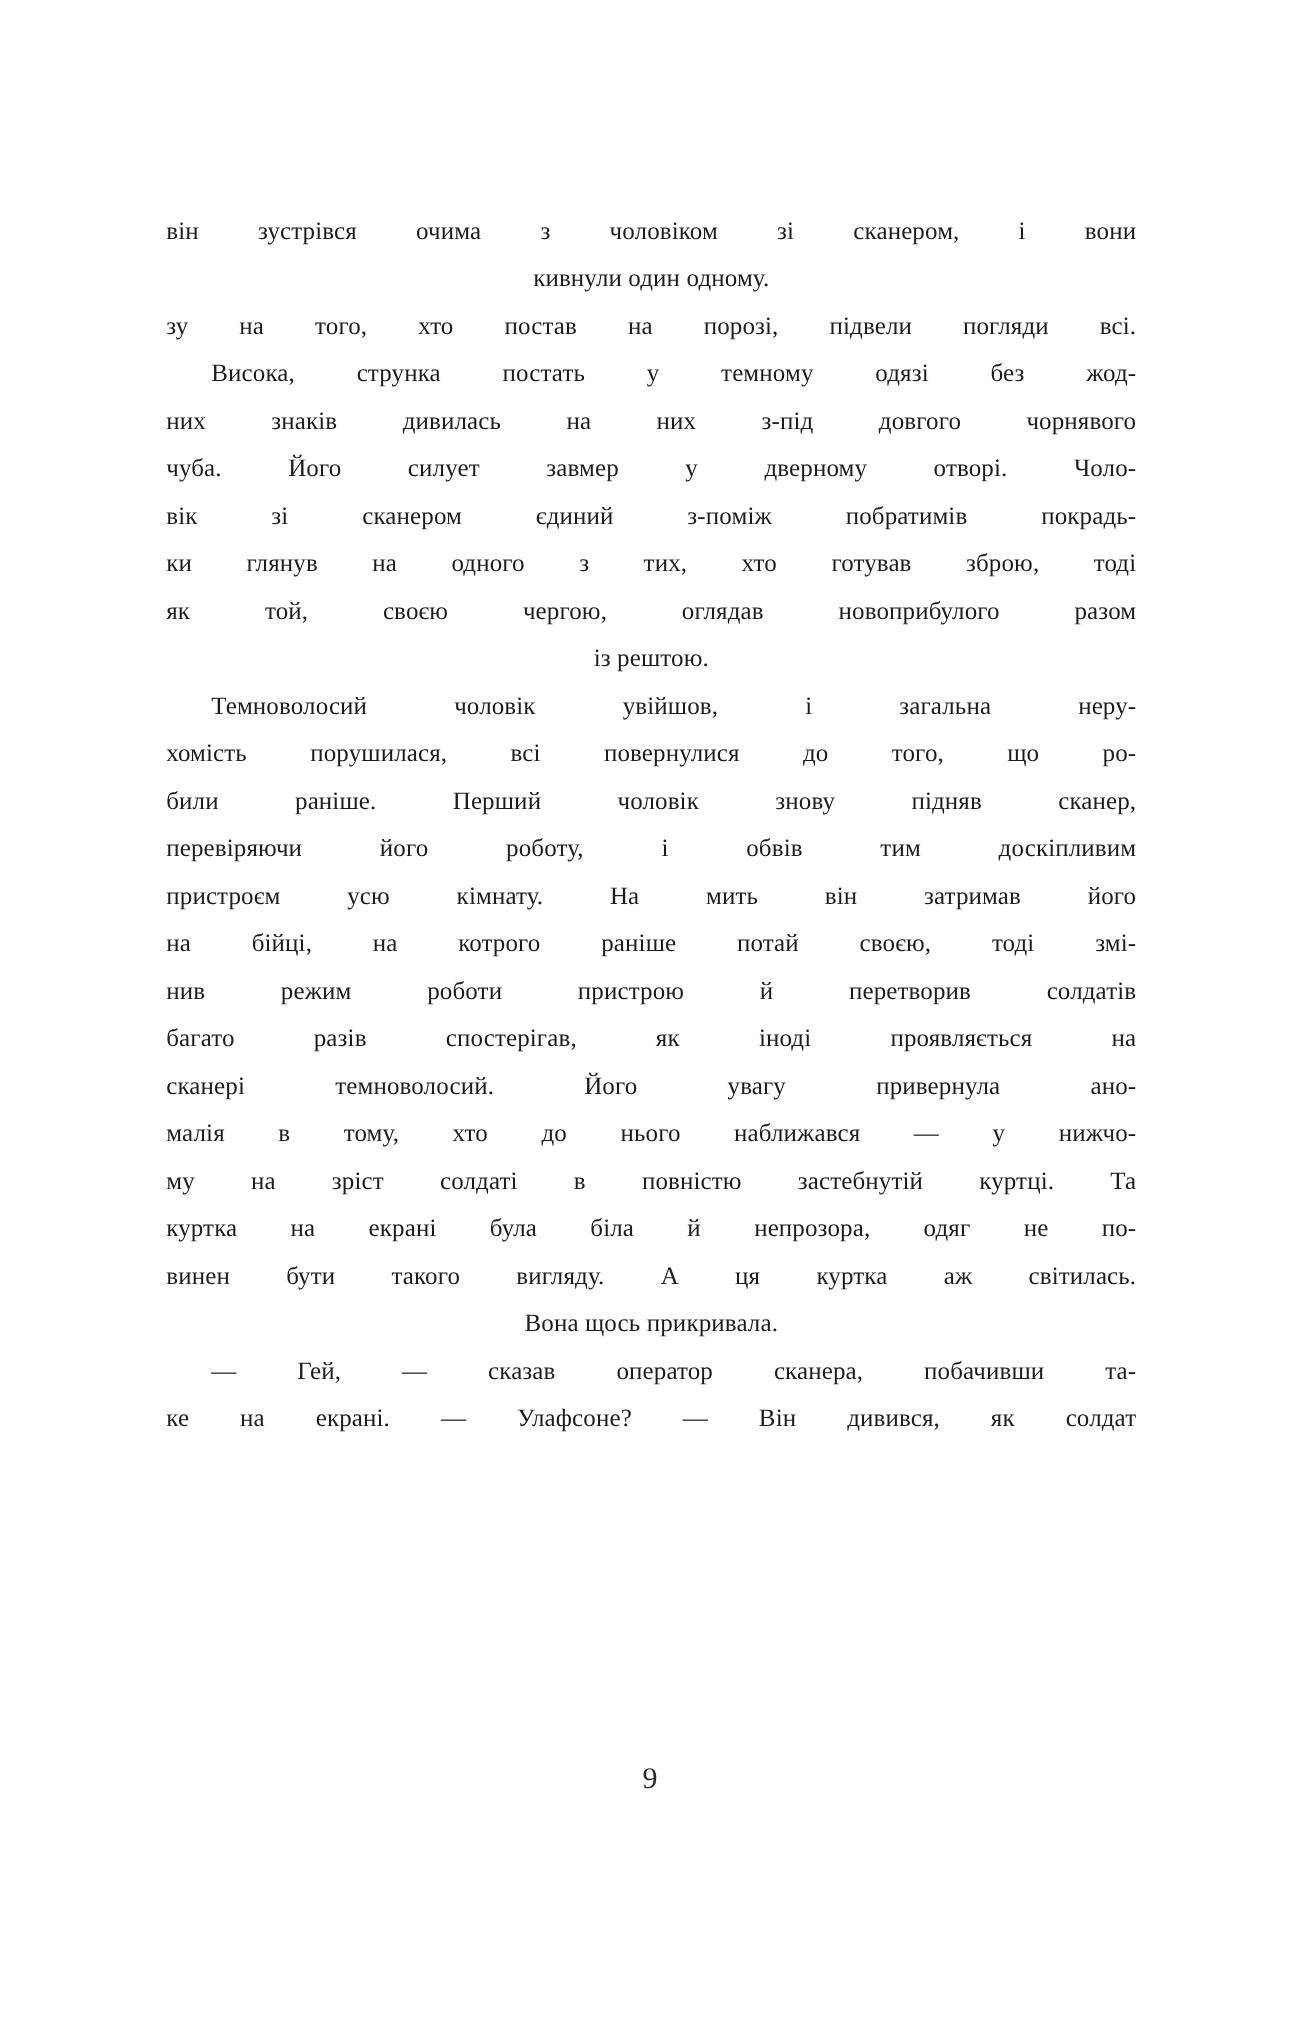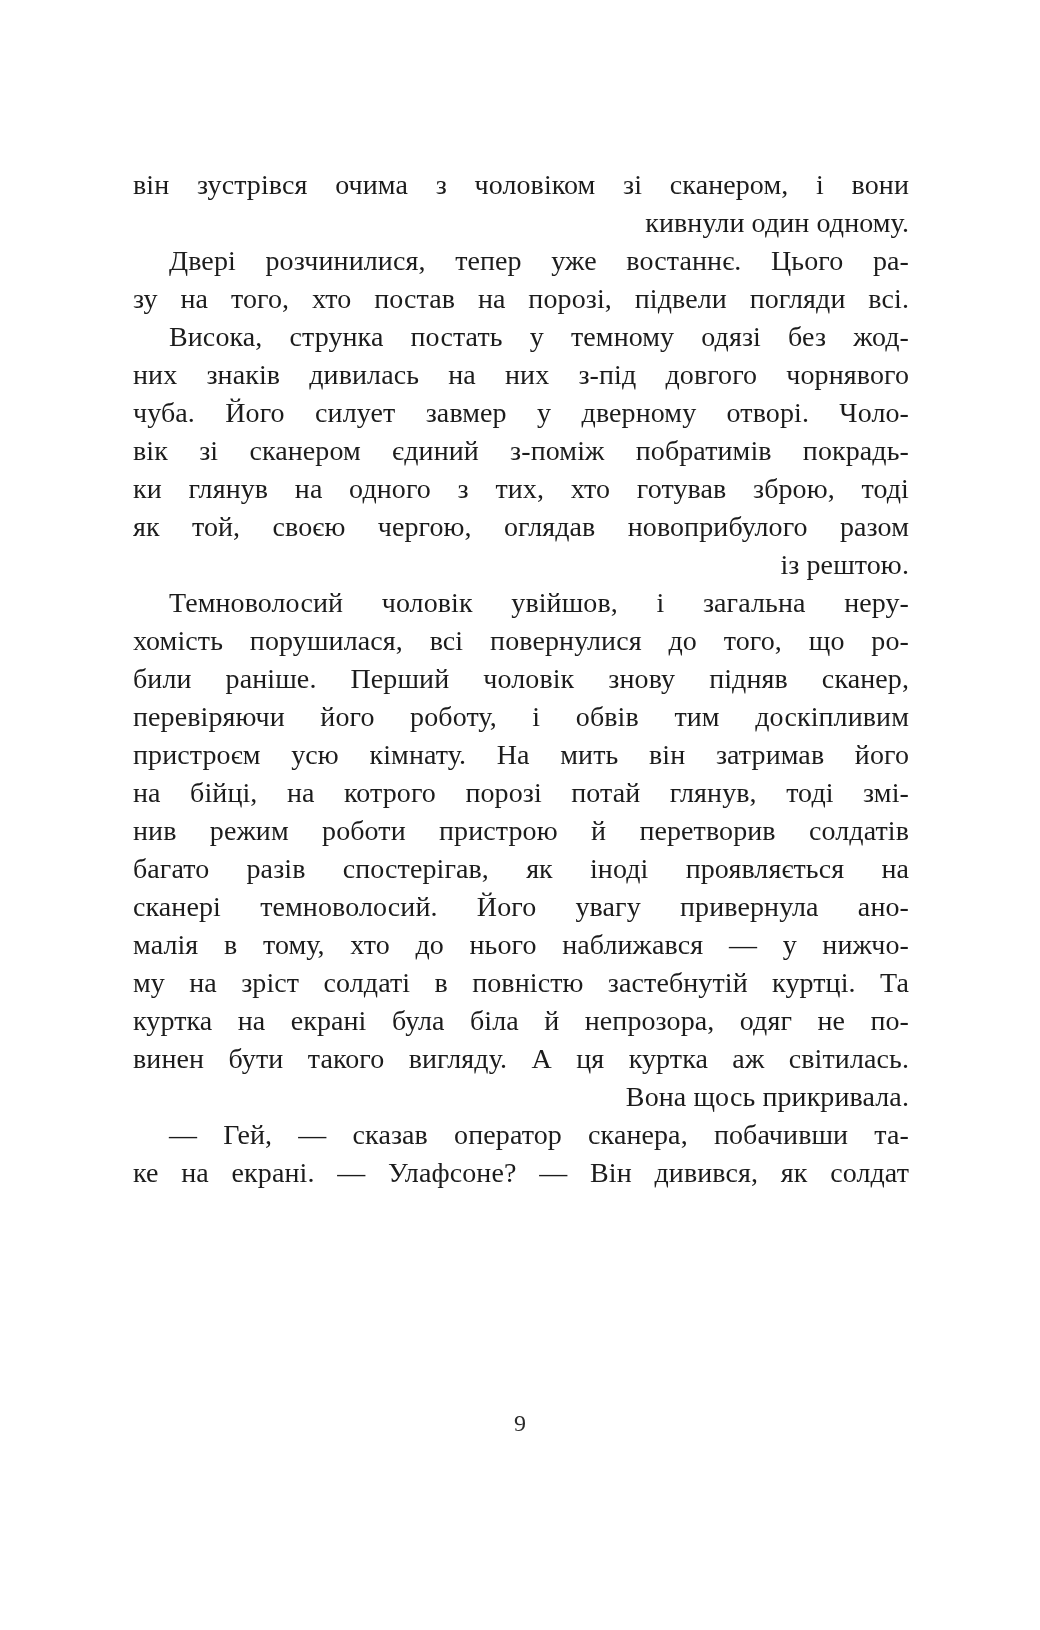--- a/index.html
+++ b/index.html
@@ -14,30 +14,30 @@
     background: #ffffff;
     font-family: "Liberation Serif", "DejaVu Serif", serif;
     color: #1c1c1c;
     overflow: hidden;
   }
   .text-block {
     position: absolute;
     left: 133px;
     top: 166px;
     width: 776px;
-    font-size: 28px;
+    font-size: 20px;
     line-height: 38px;
     letter-spacing: 0.1px;
   }
   .paragraph {
     margin: 0;
     padding: 0;
   }
   .line {
-    text-align: right;
+    text-align: center;
   }
   .line.just {
     text-align: justify;
     text-align-last: justify;
   }
   .line.indent {
     text-indent: 36px;
   }
   .page-number {
     position: absolute;
@@ -52,39 +52,38 @@
 </head>
 <body>
 
 <div class="page">
   <div class="text-block" id="text-block">
       <div class="paragraph">
         <div class="line just">він зустрівся очима з чоловіком зі сканером, і вони</div>
         <div class="line">кивнули один одному.</div>
       </div>
       <div class="paragraph">
-        <div class="line indent just">Двері розчинилися, тепер уже востаннє. Цього ра-</div>
         <div class="line just">зу на того, хто постав на порозі, підвели погляди всі.</div>
       </div>
       <div class="paragraph">
         <div class="line indent just">Висока, струнка постать у темному одязі без жод-</div>
         <div class="line just">них знаків дивилась на них з-під довгого чорнявого</div>
         <div class="line just">чуба. Його силует завмер у дверному отворі. Чоло-</div>
         <div class="line just">вік зі сканером єдиний з-поміж побратимів покрадь-</div>
         <div class="line just">ки глянув на одного з тих, хто готував зброю, тоді</div>
         <div class="line just">як той, своєю чергою, оглядав новоприбулого разом</div>
         <div class="line">із рештою.</div>
       </div>
       <div class="paragraph">
         <div class="line indent just">Темноволосий чоловік увійшов, і загальна неру-</div>
         <div class="line just">хомість порушилася, всі повернулися до того, що ро-</div>
         <div class="line just">били раніше. Перший чоловік знову підняв сканер,</div>
         <div class="line just">перевіряючи його роботу, і обвів тим доскіпливим</div>
         <div class="line just">пристроєм усю кімнату. На мить він затримав його</div>
-        <div class="line just">на бійці, на котрого порозі потай глянув, тоді змі-</div>
+        <div class="line just">на бійці, на котрого раніше потай своєю, тоді змі-</div>
         <div class="line just">нив режим роботи пристрою й перетворив солдатів</div>
       </div>
       <div class="paragraph">
         <div class="line just">багато разів спостерігав, як іноді проявляється на</div>
         <div class="line just">сканері темноволосий. Його увагу привернула ано-</div>
         <div class="line just">малія в тому, хто до нього наближався — у нижчо-</div>
         <div class="line just">му на зріст солдаті в повністю застебнутій куртці. Та</div>
         <div class="line just">куртка на екрані була біла й непрозора, одяг не по-</div>
         <div class="line just">винен бути такого вигляду. А ця куртка аж світилась.</div>
         <div class="line">Вона щось прикривала.</div>

